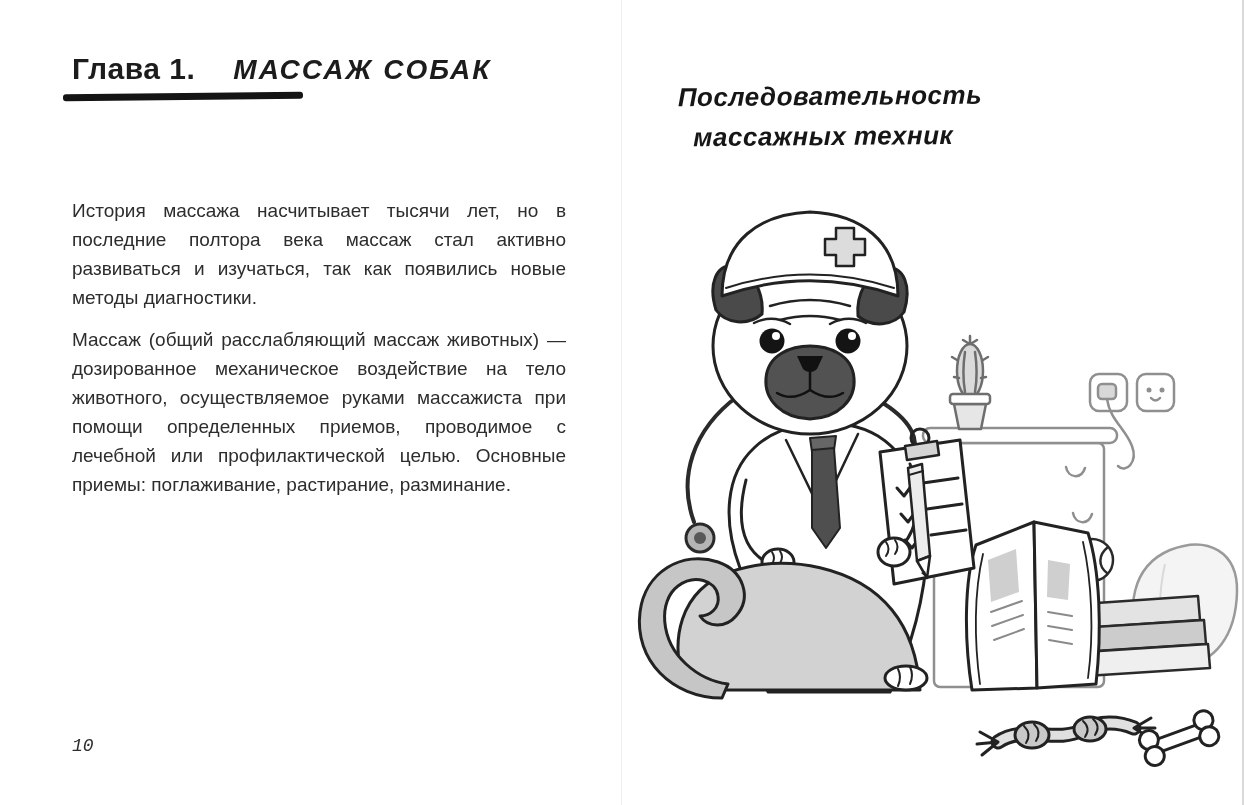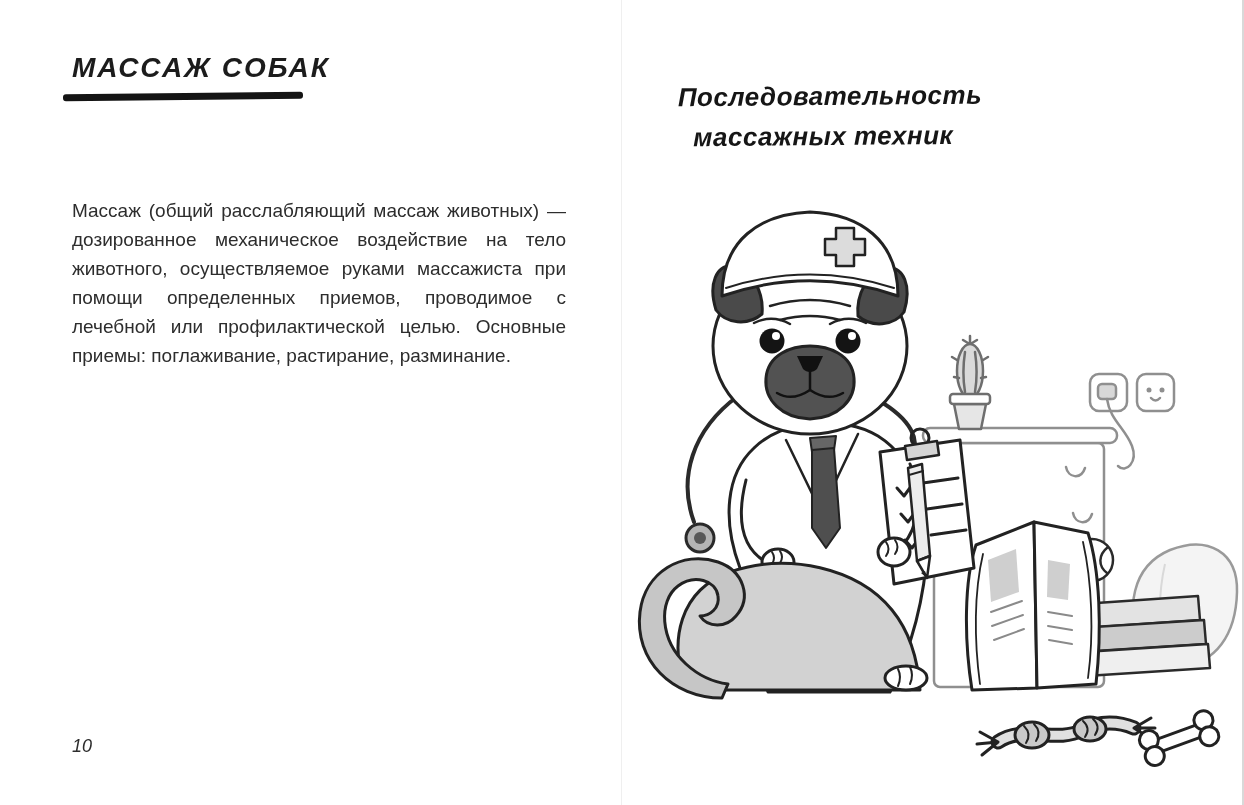--- a/index.html
+++ b/index.html
@@ -73,20 +73,21 @@
     text-align: justify;
     hyphens: auto;
   }
   .body-text p { margin: 0 0 13px 0; }
   .page-number {
     position: absolute;
     left: 72px; top: 736px;
     font-size: 18px;
     font-style: italic;
     color: #2d2d2d;
+    font-family: Liberation Mono, monospace;
   }
 
   
   .illustration-heading {
     position: absolute;
     left: 58px; top: 76px;
     width: 290px;
     text-align: center;
     color: #161616;
     font-size: 26px;
@@ -102,25 +103,27 @@
     width: 624px; height: 805px;
   }
 </style>
 </head>
 <body>
 
 <div class="spread">
 
   <div class="page left">
     <div class="chapter-heading">
+      <span class="chapter-label">Глава 1.</span>
       <span class="chapter-title">МАССАЖ СОБАК</span>
     </div>
     <div class="chapter-underline"></div>
 
     <div class="body-text">
+      <p>История массажа насчитывает тысячи лет, но в последние полтора века массаж стал активно развиваться и изучаться, так как появились новые методы диагностики.</p>
       <p>Массаж (общий расслабляющий массаж животных) — дозированное механическое воздействие на тело животного, осуществляемое руками массажиста при помощи определенных приемов, проводимое с лечебной или профилактической целью. Основные приемы: поглаживание, растирание, разминание.</p>
     </div>
 
     <div class="page-number">10</div>
   </div>
 
   <div class="page right">
     <div class="illustration-heading">
       <div>Последовательность</div>
       <div>массажных техник</div>

